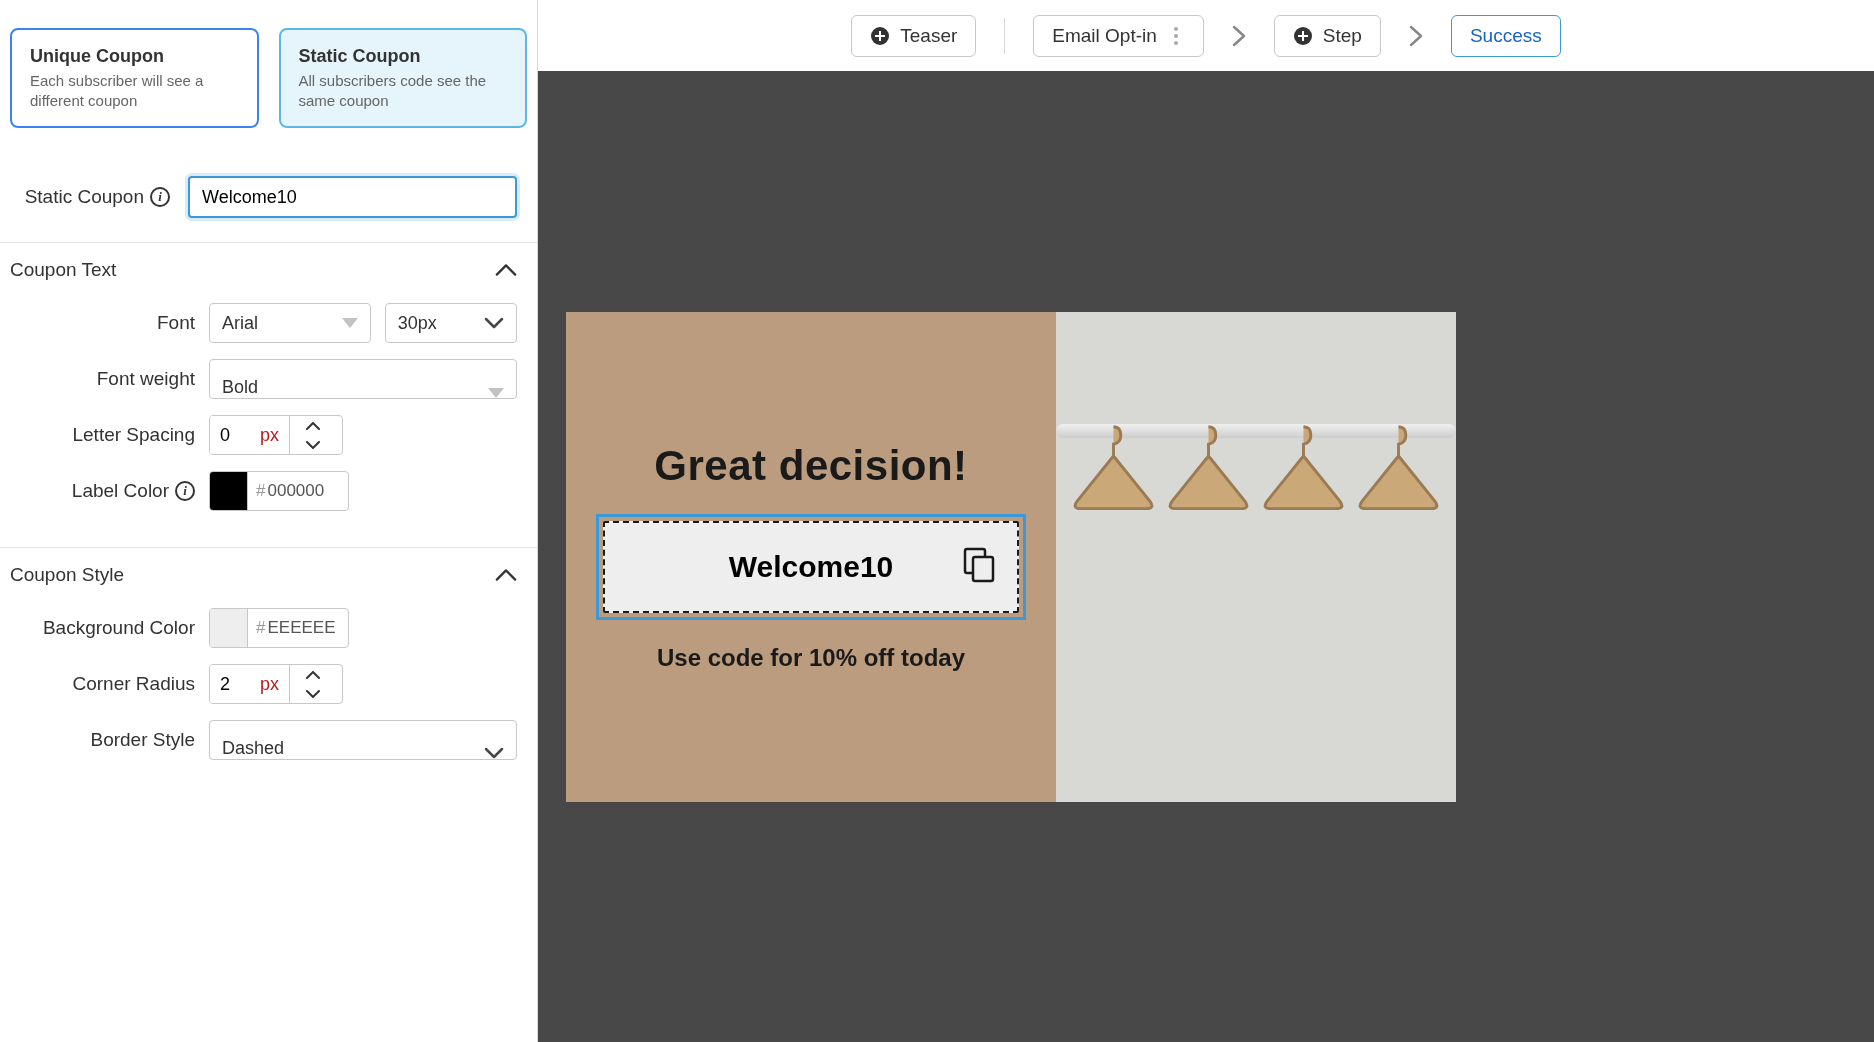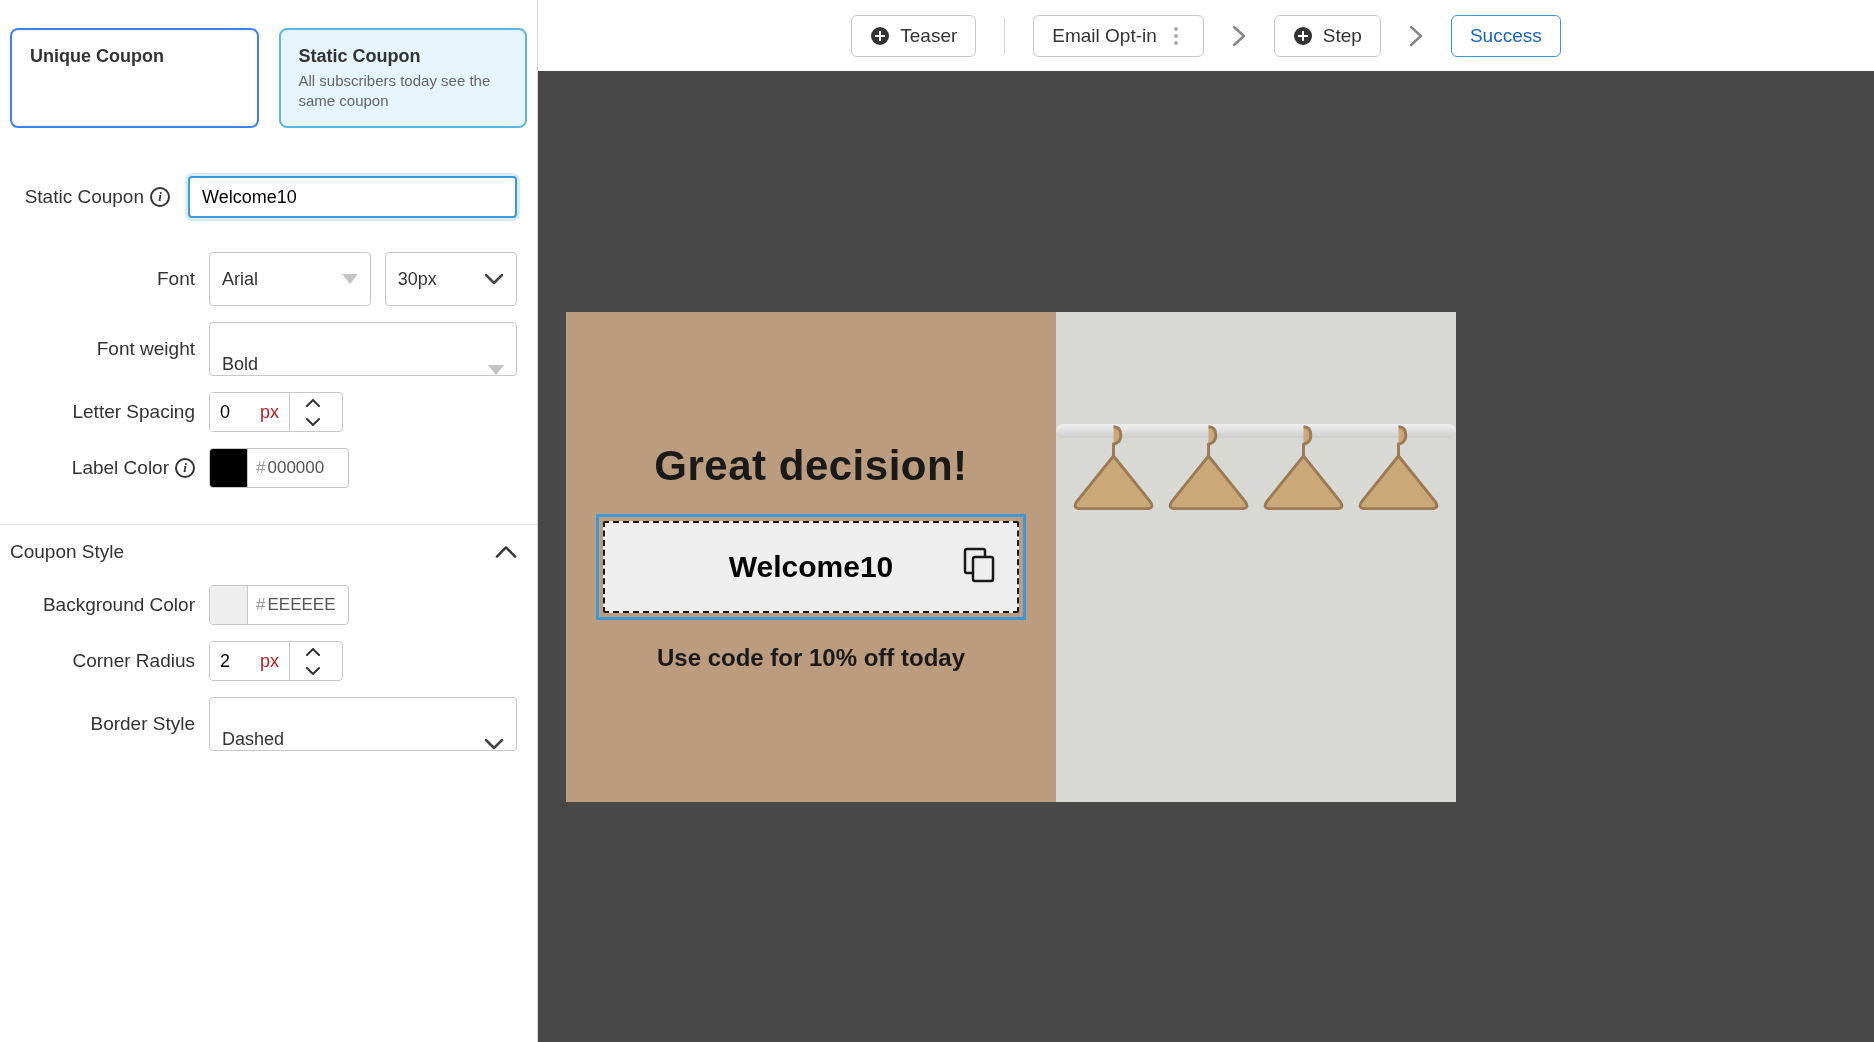--- a/index.html
+++ b/index.html
@@ -19,21 +19,21 @@
 .field-label { font-size: 19px; color: #333; display: flex; align-items: center; gap: 6px; min-width: 150px; justify-content: flex-end; }
 .info-icon { width: 20px; height: 20px; border: 2px solid #333; border-radius: 50%; display: inline-flex; align-items: center; justify-content: center; font-size: 13px; font-weight: bold; font-style: italic; font-family: Georgia, serif; }
 .text-input { flex: 1; height: 42px; border: 1px solid #c8c8c8; border-radius: 4px; padding: 0 12px; font-size: 18px; outline: none; }
 .text-input.focused { border: 2px solid #3b99d8; box-shadow: 0 0 0 3px rgba(59,153,216,0.2); }
 .section-header { display: flex; align-items: center; justify-content: space-between; padding: 16px 20px 12px 10px; border-top: 1px solid #e5e5e5; cursor: pointer; }
 .section-title { font-size: 19px; color: #333; }
 .chevron-up { width: 22px; height: 14px; }
 .form-rows { padding: 10px 20px 20px 30px; }
 .form-row { display: flex; align-items: center; margin-bottom: 16px; gap: 14px; }
 .form-row .field-label { font-size: 19px; min-width: 165px; }
-.select-box { height: 54px; border: 1px solid #c8c8c8; border-radius: 4px; padding: 0 12px; font-size: 18px; background: #fff; display: flex; align-items: center; justify-content: space-between; cursor: pointer; gap: 20px; }
+.select-box { height: 40px; border: 1px solid #c8c8c8; border-radius: 4px; padding: 0 12px; font-size: 18px; background: #fff; display: flex; align-items: center; justify-content: space-between; cursor: pointer; gap: 20px; }
 .select-box.small { width: 164px; }
 .select-box.medium { width: 314px; align-items: flex-end; }
 .select-box.size { width: 134px; }
 .select-caret { width: 16px; height: 10px; opacity: 0.5; }
 .select-caret.large { width: 20px; height: 12px; opacity: 0.9; }
 .number-input-group { display: flex; height: 40px; border: 1px solid #c8c8c8; border-radius: 4px; overflow: hidden; width: 134px; }
 .number-input { border: none; width: 50px; padding: 0 10px; font-size: 18px; outline: none; }
 .unit-label { display: flex; align-items: center; padding-right: 10px; font-size: 18px; color: #b91c1c; }
 .stepper { display: flex; flex-direction: column; border-left: 1px solid #c8c8c8; width: 46px; }
 .stepper-btn { flex: 1; display: flex; align-items: center; justify-content: center; cursor: pointer; }
@@ -66,35 +66,42 @@
 </style>
 </head>
 <body>
 
 <div class="app">
   <div class="sidebar">
 
     <div class="coupon-type-row">
       <div class="coupon-type-card">
         <div class="coupon-type-title">Unique Coupon</div>
+        <div class="coupon-type-desc">Each subscriber will see a different coupon</div>
       </div>
       <div class="coupon-type-card selected">
         <div class="coupon-type-title">Static Coupon</div>
-        <div class="coupon-type-desc">All subscribers today see the same coupon</div>
+        <div class="coupon-type-desc">All subscribers code see the same coupon</div>
       </div>
     </div>
 
     <div class="field-row">
       <div class="field-label">
         <span>Static Coupon</span>
         <span class="info-icon">i</span>
       </div>
       <input class="text-input focused" value="Welcome10" style="">
     </div>
 
+    <div class="section-header">
+      <div class="section-title">Coupon Text</div>
+      <svg class="chevron-up" viewBox="0 0 24 14" fill="none" stroke="#333" stroke-width="2.5" stroke-linecap="round" stroke-linejoin="round">
+          <polyline points="2 12 12 2 22 12"></polyline>
+        </svg>
+    </div>
 
     <div class="form-rows">
       <div class="form-row">
         <div class="field-label">Font</div>
         <div class="select-box small">
           <span>Arial</span>
           <svg class="select-caret" viewBox="0 0 16 10" fill="#888">
               <polygon points="0,0 16,0 8,10"></polygon>
             </svg>
         </div>

